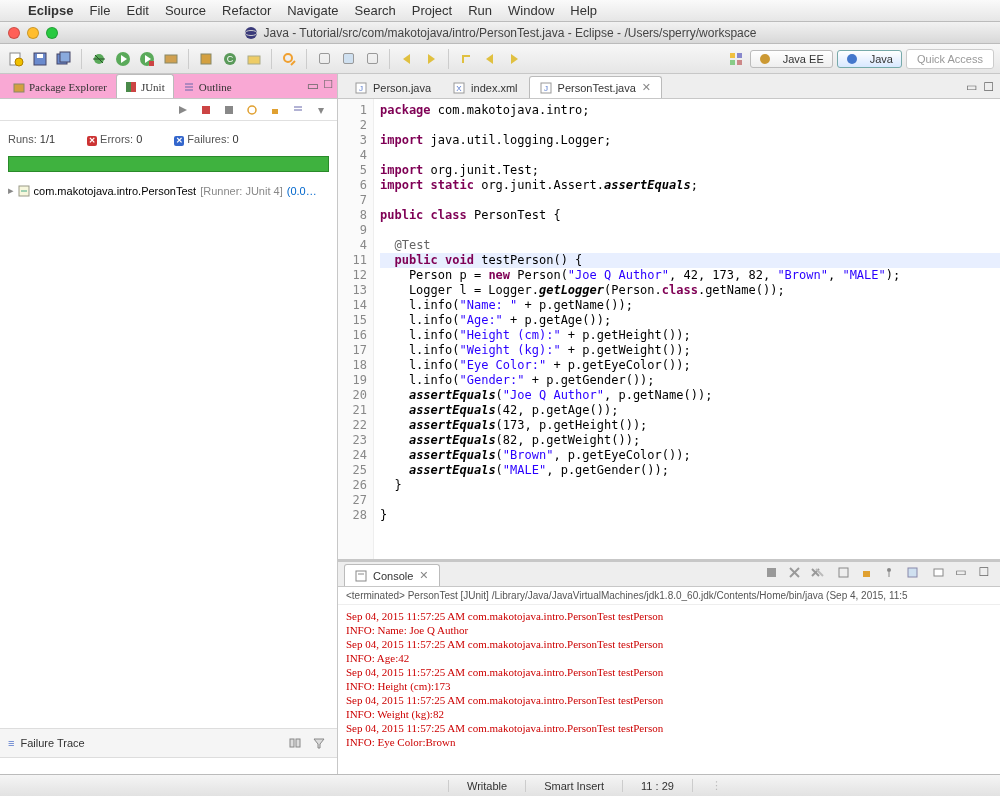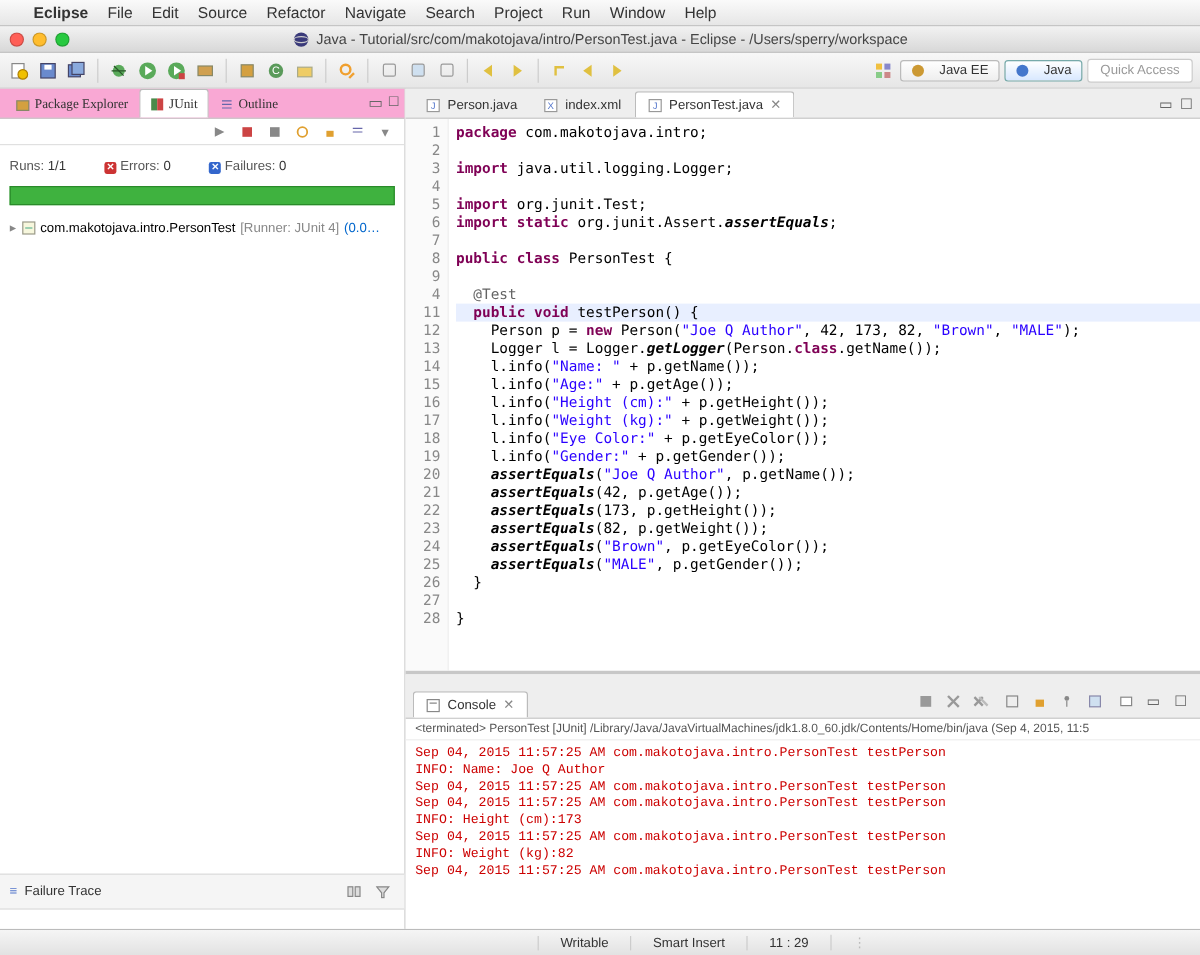--- a/index.html
+++ b/index.html
@@ -48,25 +48,25 @@
 .gutter{width:36px;text-align:right;color:#888;padding:4px 6px 4px 0;background:#fafafa;border-right:1px solid #eee;user-select:none;}
 .gutter div{height:15px;}
 .code{flex:1;padding:4px 0 4px 6px;white-space:pre;overflow:auto;color:#000;}
 .code .line{height:15px;}
 .code .hl{background:#e8efff;}
 .kw{color:#7f0055;font-weight:bold;}
 .str{color:#2a00ff;}
 .ann{color:#646464;}
 .itl{font-style:italic;font-weight:bold;}
 .console-pane{height:215px;border-top:3px solid #c7c7c7;background:#fff;display:flex;flex-direction:column;}
-.console-tabs{height:37px;background:#eee;border-bottom:1px solid #c7c7c7;display:flex;align-items:flex-end;padding-left:6px;}
+.console-tabs{height:25px;background:#eee;border-bottom:1px solid #c7c7c7;display:flex;align-items:flex-end;padding-left:6px;}
 .ctab{padding:4px 10px;display:flex;align-items:center;gap:6px;font-size:11px;background:#fff;border:1px solid #bbb;border-bottom:none;border-top-left-radius:3px;border-top-right-radius:3px;}
 .console-tools{margin-left:auto;display:flex;gap:3px;padding:4px 6px;align-items:center;}
 .console-info{font-size:10px;color:#555;padding:3px 8px;border-bottom:1px solid #eee;white-space:nowrap;overflow:hidden;}
-.console-content{flex:1;overflow:auto;font-family:Liberation Mono, monospace;font-size:11px;line-height:14px;padding:4px 8px;color:#cc0000;}
+.console-content{flex:1;overflow:auto;font-family:Liberation Serif, serif;font-size:11px;line-height:14px;padding:4px 8px;color:#cc0000;}
 .console-content div{white-space:pre;}
 .statusbar{height:22px;background:linear-gradient(#f5f5f5,#e2e2e2);border-top:1px solid #bbb;display:flex;align-items:center;font-size:11px;padding:0 8px;}
 .statusbar .cell{padding:0 18px;border-left:1px solid #ccc;}
 svg{display:block;}
 .sq{width:11px;height:11px;display:inline-block;border:1px solid #999;border-radius:2px;}
 </style>
 </head>
 <body>
 
 <div class="mac-menubar">
@@ -475,25 +475,27 @@
             </span>
           <span class="tb-btn" style="color:#666">▭</span>
           <span class="tb-btn" style="color:#666">☐</span>
         </div>
       </div>
       <div class="console-info">&lt;terminated&gt; PersonTest [JUnit] /Library/Java/JavaVirtualMachines/jdk1.8.0_60.jdk/Contents/Home/bin/java (Sep 4, 2015, 11:5</div>
       <div class="console-content" id="console-out">
           <div>Sep 04, 2015 11:57:25 AM com.makotojava.intro.PersonTest testPerson</div>
           <div>INFO: Name: Joe Q Author</div>
           <div>Sep 04, 2015 11:57:25 AM com.makotojava.intro.PersonTest testPerson</div>
+          <div>INFO: Age:42</div>
           <div>Sep 04, 2015 11:57:25 AM com.makotojava.intro.PersonTest testPerson</div>
           <div>INFO: Height (cm):173</div>
           <div>Sep 04, 2015 11:57:25 AM com.makotojava.intro.PersonTest testPerson</div>
           <div>INFO: Weight (kg):82</div>
           <div>Sep 04, 2015 11:57:25 AM com.makotojava.intro.PersonTest testPerson</div>
+          <div>INFO: Eye Color:Brown</div>
         </div>
     </div>
   </div>
 </div>
 
 <div class="statusbar">
   <div style="flex:0 0 440px"></div>
   <div class="cell">Writable</div>
   <div class="cell">Smart Insert</div>
   <div class="cell">11 : 29</div>

